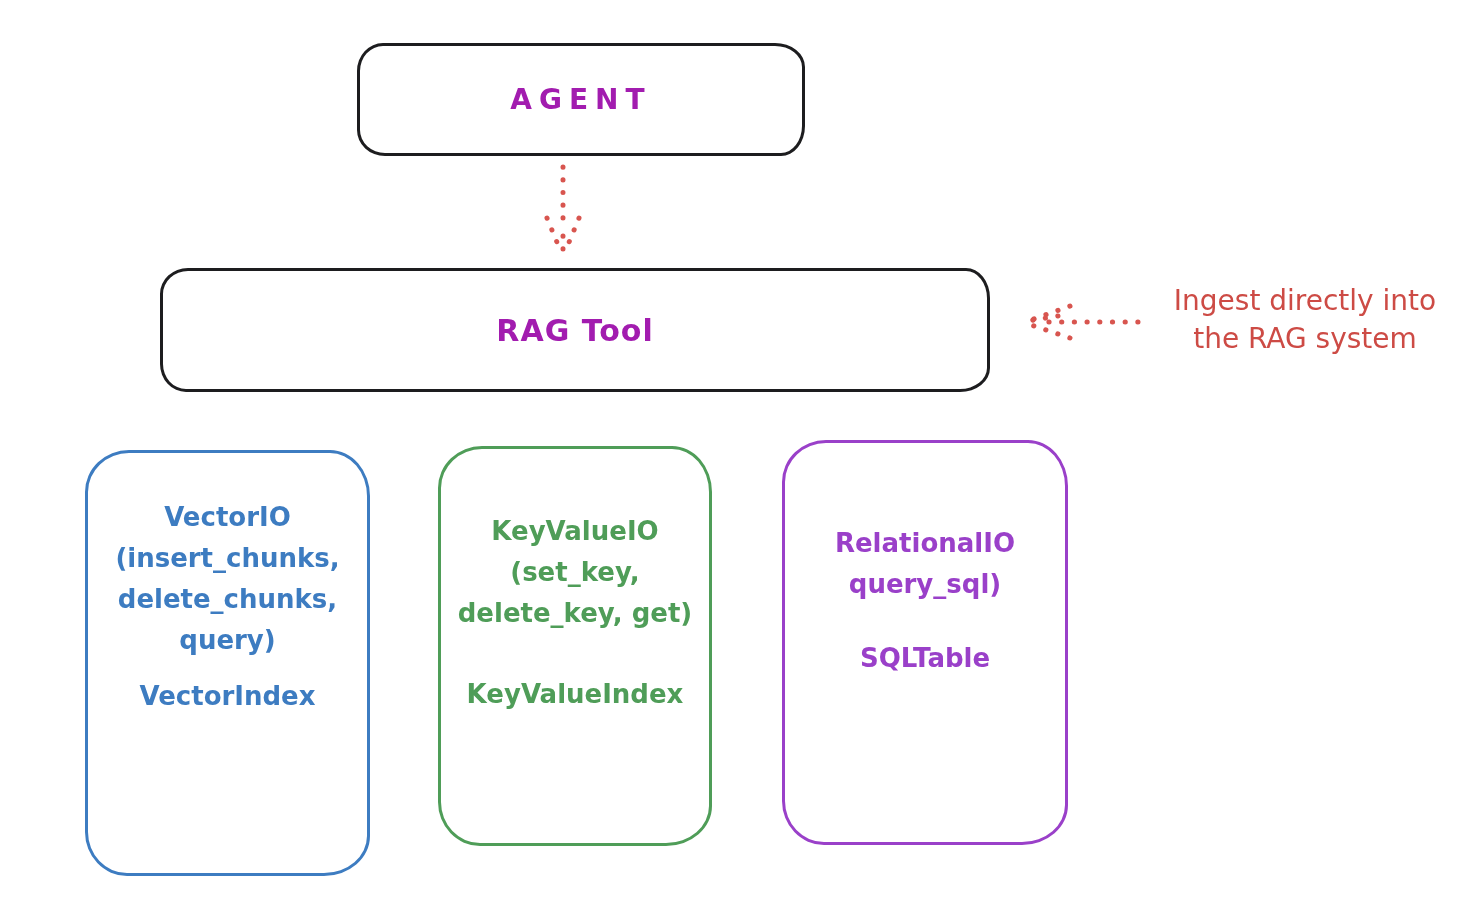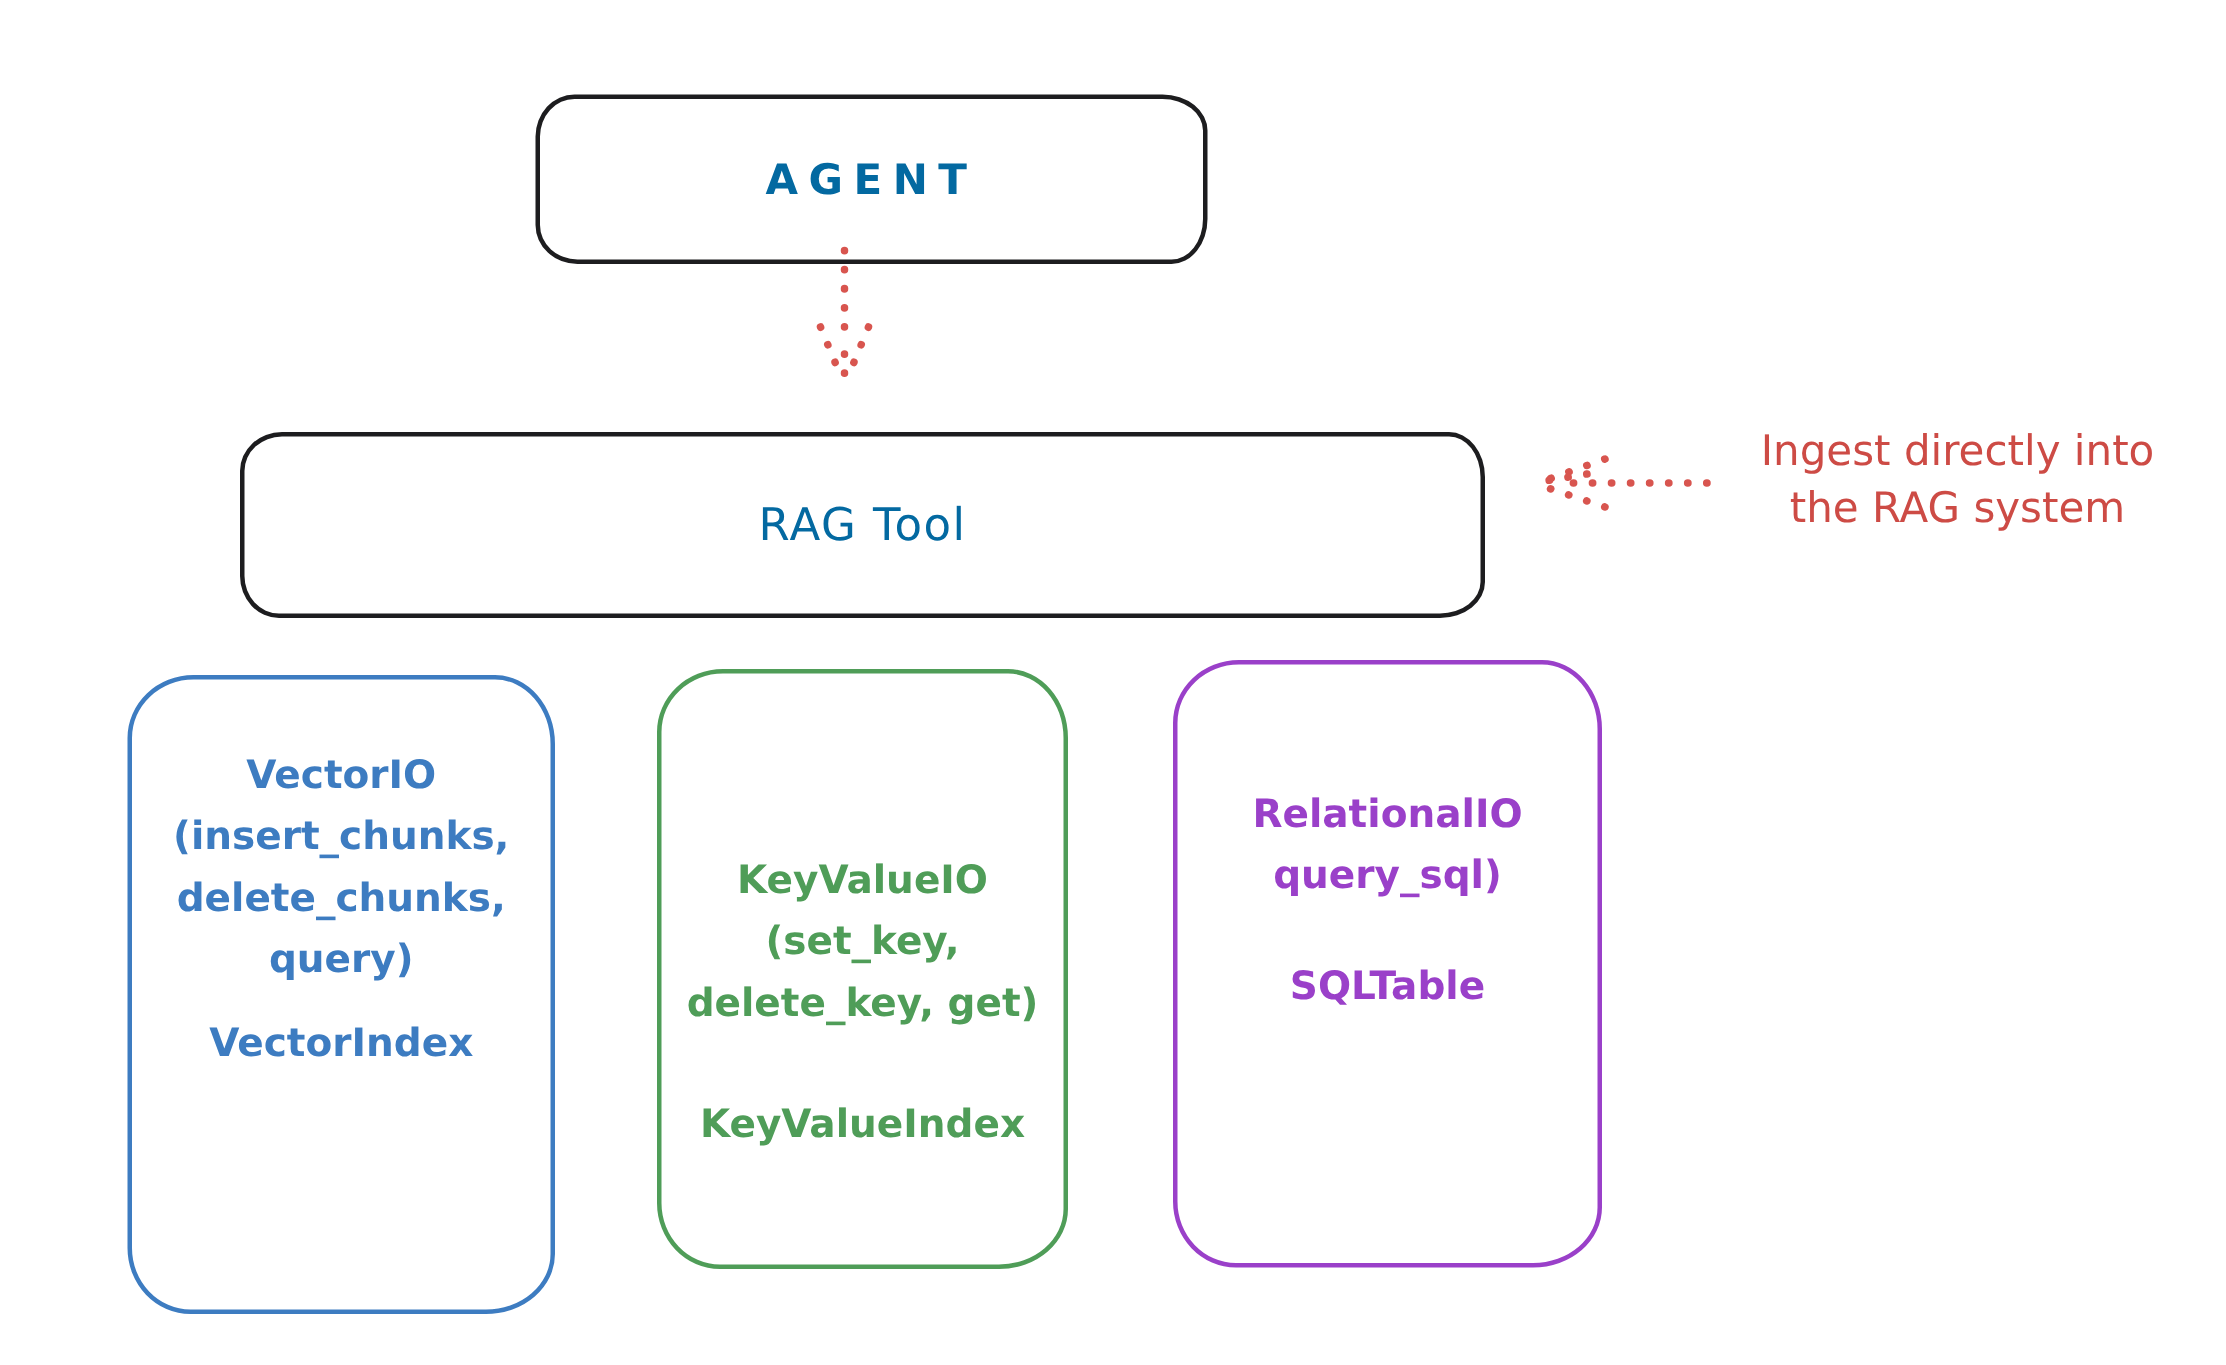--- a/index.html
+++ b/index.html
@@ -18,37 +18,36 @@
   .box {
     position: absolute;
     box-sizing: border-box;
     background: #ffffff;
     display: flex;
     align-items: center;
     justify-content: center;
   }
   .black-box {
     border: 3.5px solid #1d1d1f;
-    color: #0369a1;
-    margin-top: 20px;
+    color: #a21caf;
   }
   .agent-box {
     left: 357px; top: 43px;
     width: 448px; height: 113px;
     border-radius: 26px 30px 24px 28px / 28px 24px 30px 26px;
     font-size: 28px;
     font-weight: bold;
     letter-spacing: 7px;
   }
   .rag-box {
     left: 160px; top: 268px;
     width: 830px; height: 124px;
     border-radius: 28px 24px 30px 26px / 26px 30px 24px 28px;
     font-size: 30px;
-    font-weight: 400;
+    font-weight: 700;
     letter-spacing: 1px;
   }
   .io-box {
     flex-direction: column;
     justify-content: flex-start;
     text-align: center;
     font-size: 26px;
     font-weight: 600;
     line-height: 41px;
     border-width: 3.5px;
@@ -60,21 +59,21 @@
     left: 85px; top: 450px;
     width: 285px; height: 426px;
     border-color: #3d7cc1; color: #3d7cc1;
     padding-top: 44px;
   }
   .vector-box .io-index { margin-top: 15px; }
   .keyvalue-box {
     left: 438px; top: 446px;
     width: 274px; height: 400px;
     border-color: #4f9d58; color: #4f9d58;
-    padding-top: 118px;
+    padding-top: 62px;
   }
   .keyvalue-box .io-index { margin-top: 40px; text-align: right; }
   .relational-box {
     left: 782px; top: 440px;
     width: 286px; height: 405px;
     border-color: #9a40c9; color: #9a40c9;
     padding-top: 80px;
   }
   .relational-box .io-index { margin-top: 33px; }
   .annotation {

